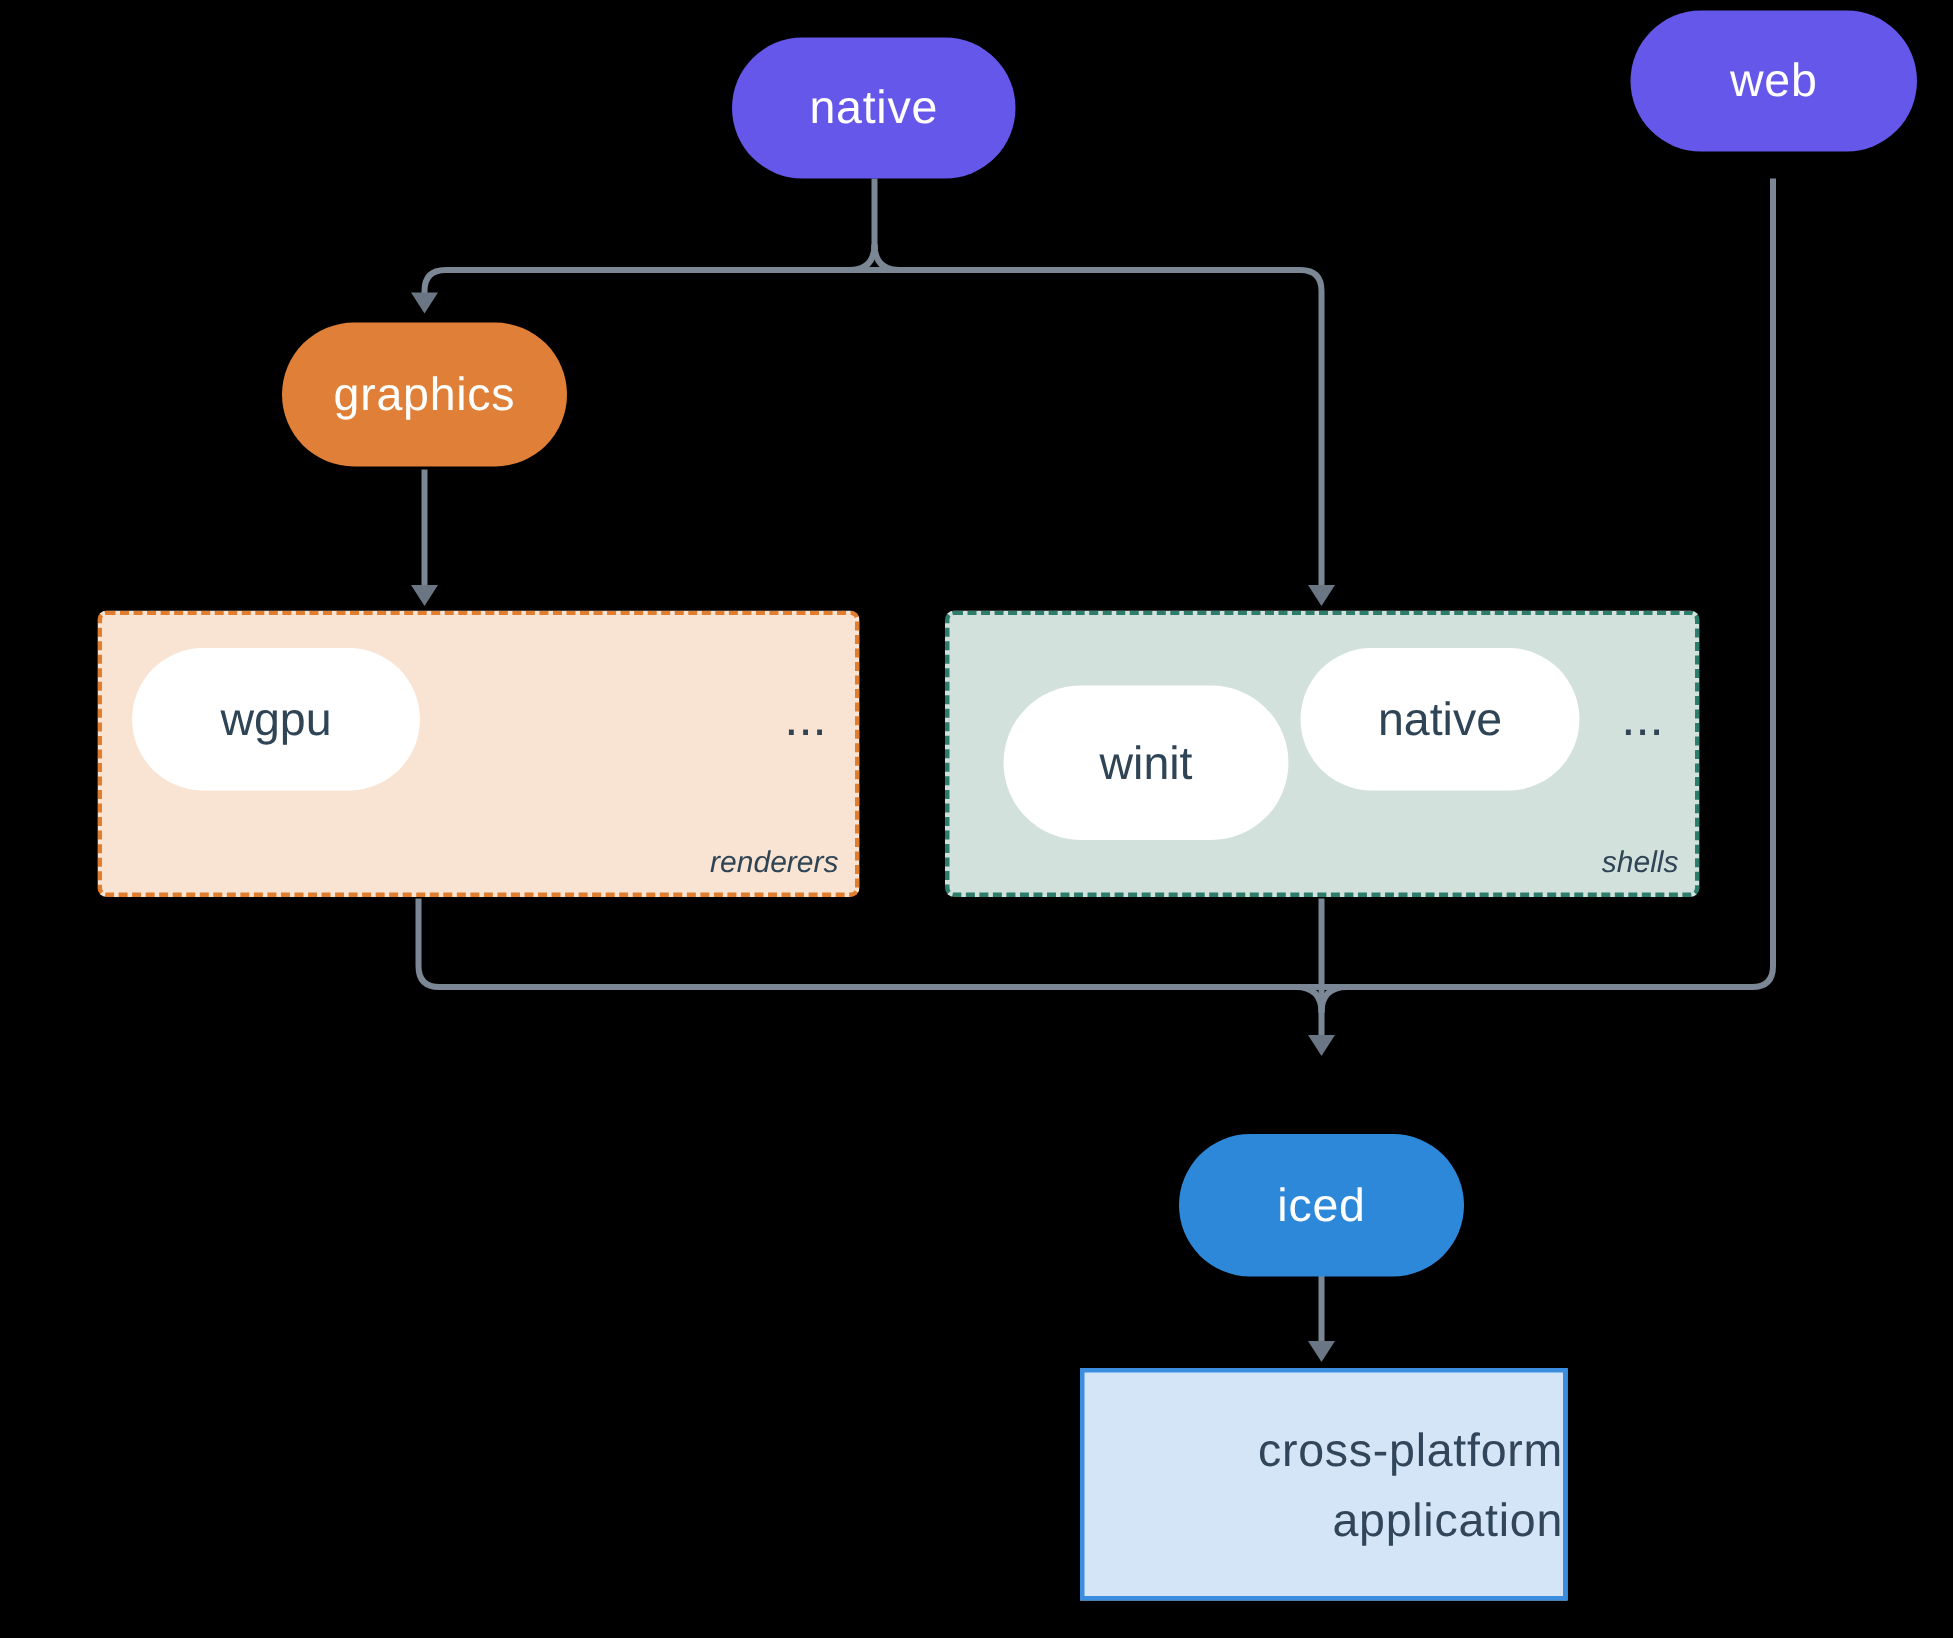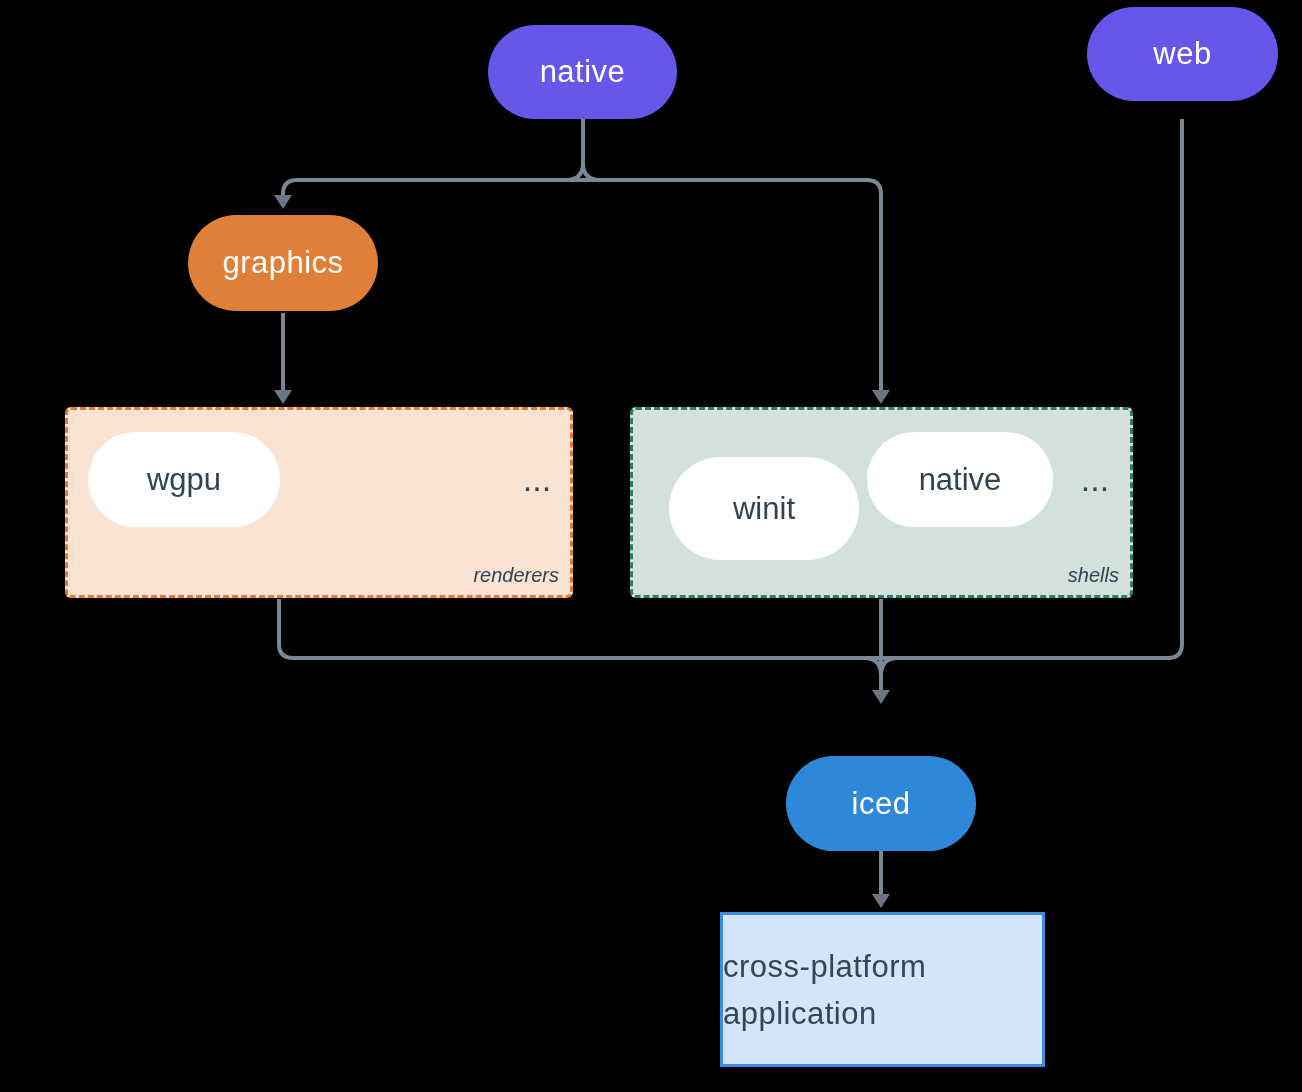--- a/index.html
+++ b/index.html
@@ -35,21 +35,21 @@
   .ellipsis{
     position:absolute;display:flex;align-items:center;justify-content:center;
     color:var(--chip-text);font-size:34px;
   }
   .group-label{
     position:absolute;right:11px;bottom:8px;color:var(--chip-text);font-size:20px;font-style:italic;
   }
   .app{
     position:absolute;left:720px;top:912px;width:325px;height:155px;box-sizing:border-box;
     background:var(--app-bg);border:3px solid var(--app-border);display:flex;
-    flex-direction:column;align-items:flex-start;justify-content:center;
+    flex-direction:column;align-items:flex-end;justify-content:center;
     color:var(--app-text);font-size:31px;line-height:47px;letter-spacing:.5px;
   }
 </style>
 </head>
 <body>
 
 <div id="canvas">
 
   <svg id="edges" viewBox="0 0 1302 1092" xmlns="http://www.w3.org/2000/svg">
 

